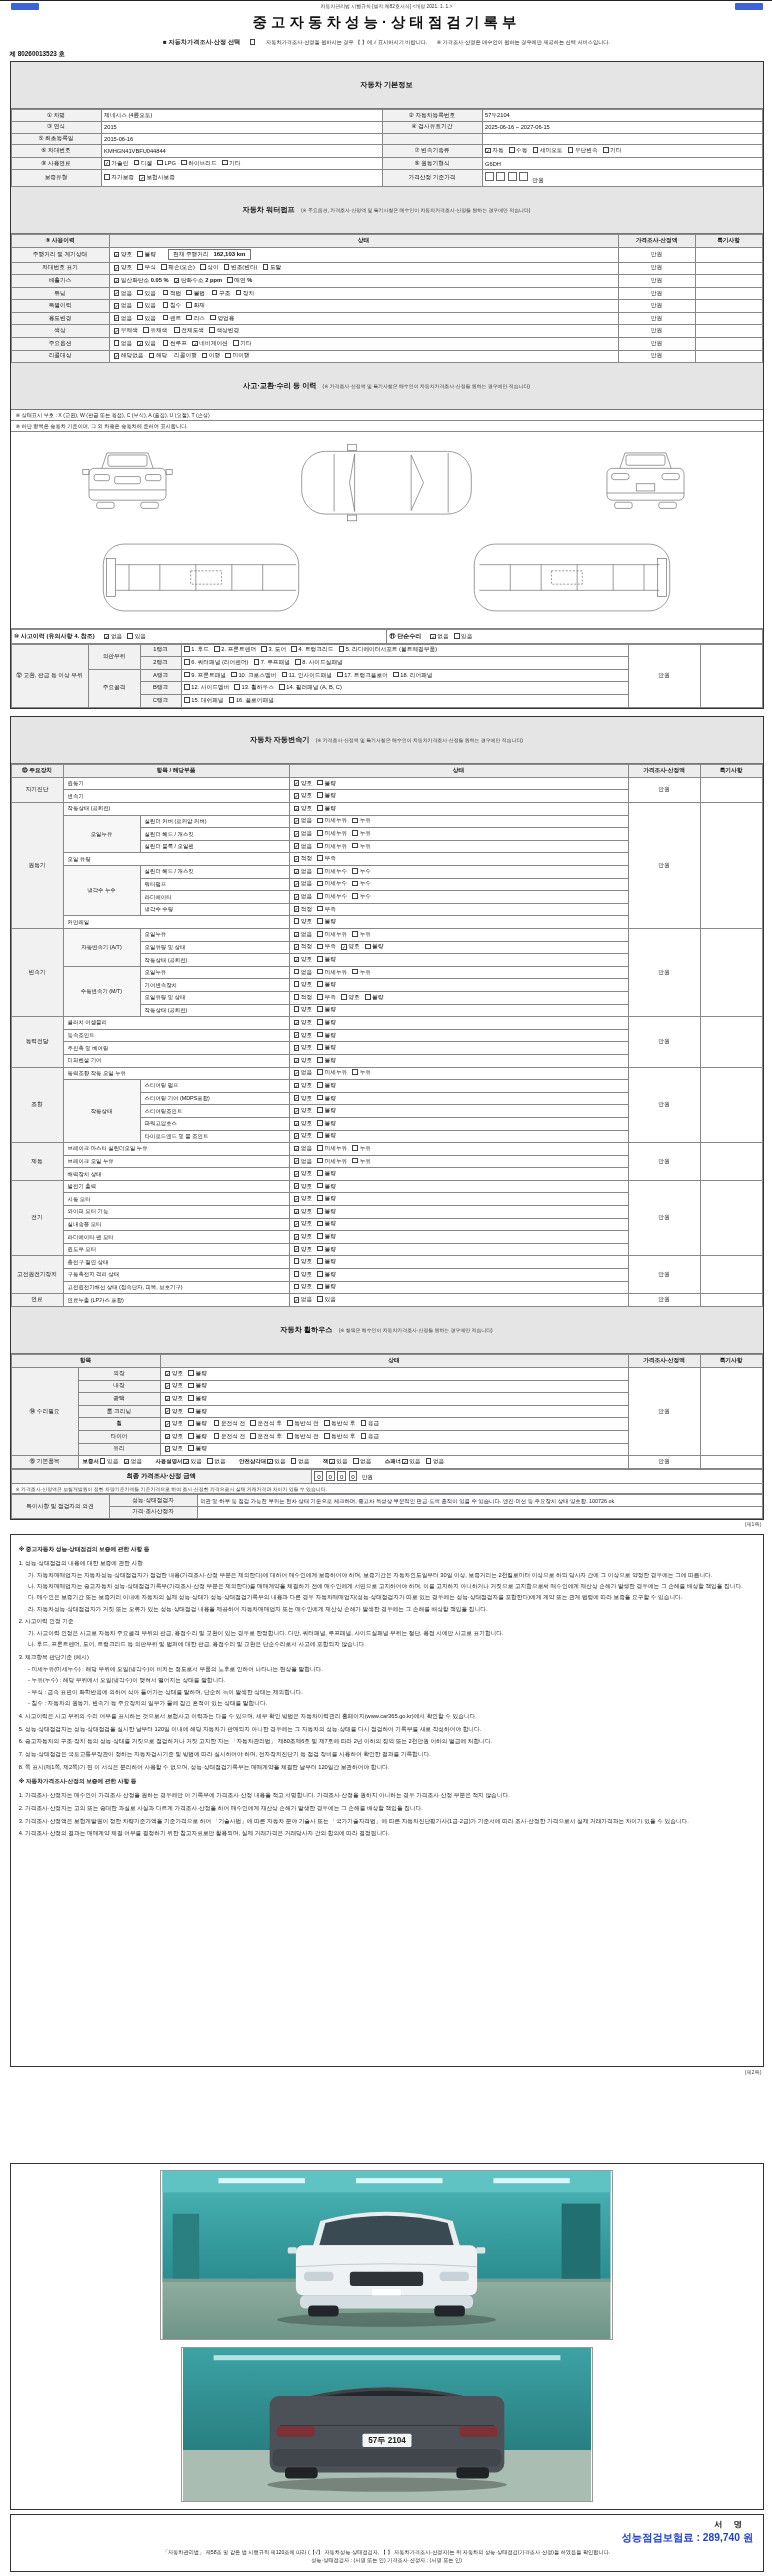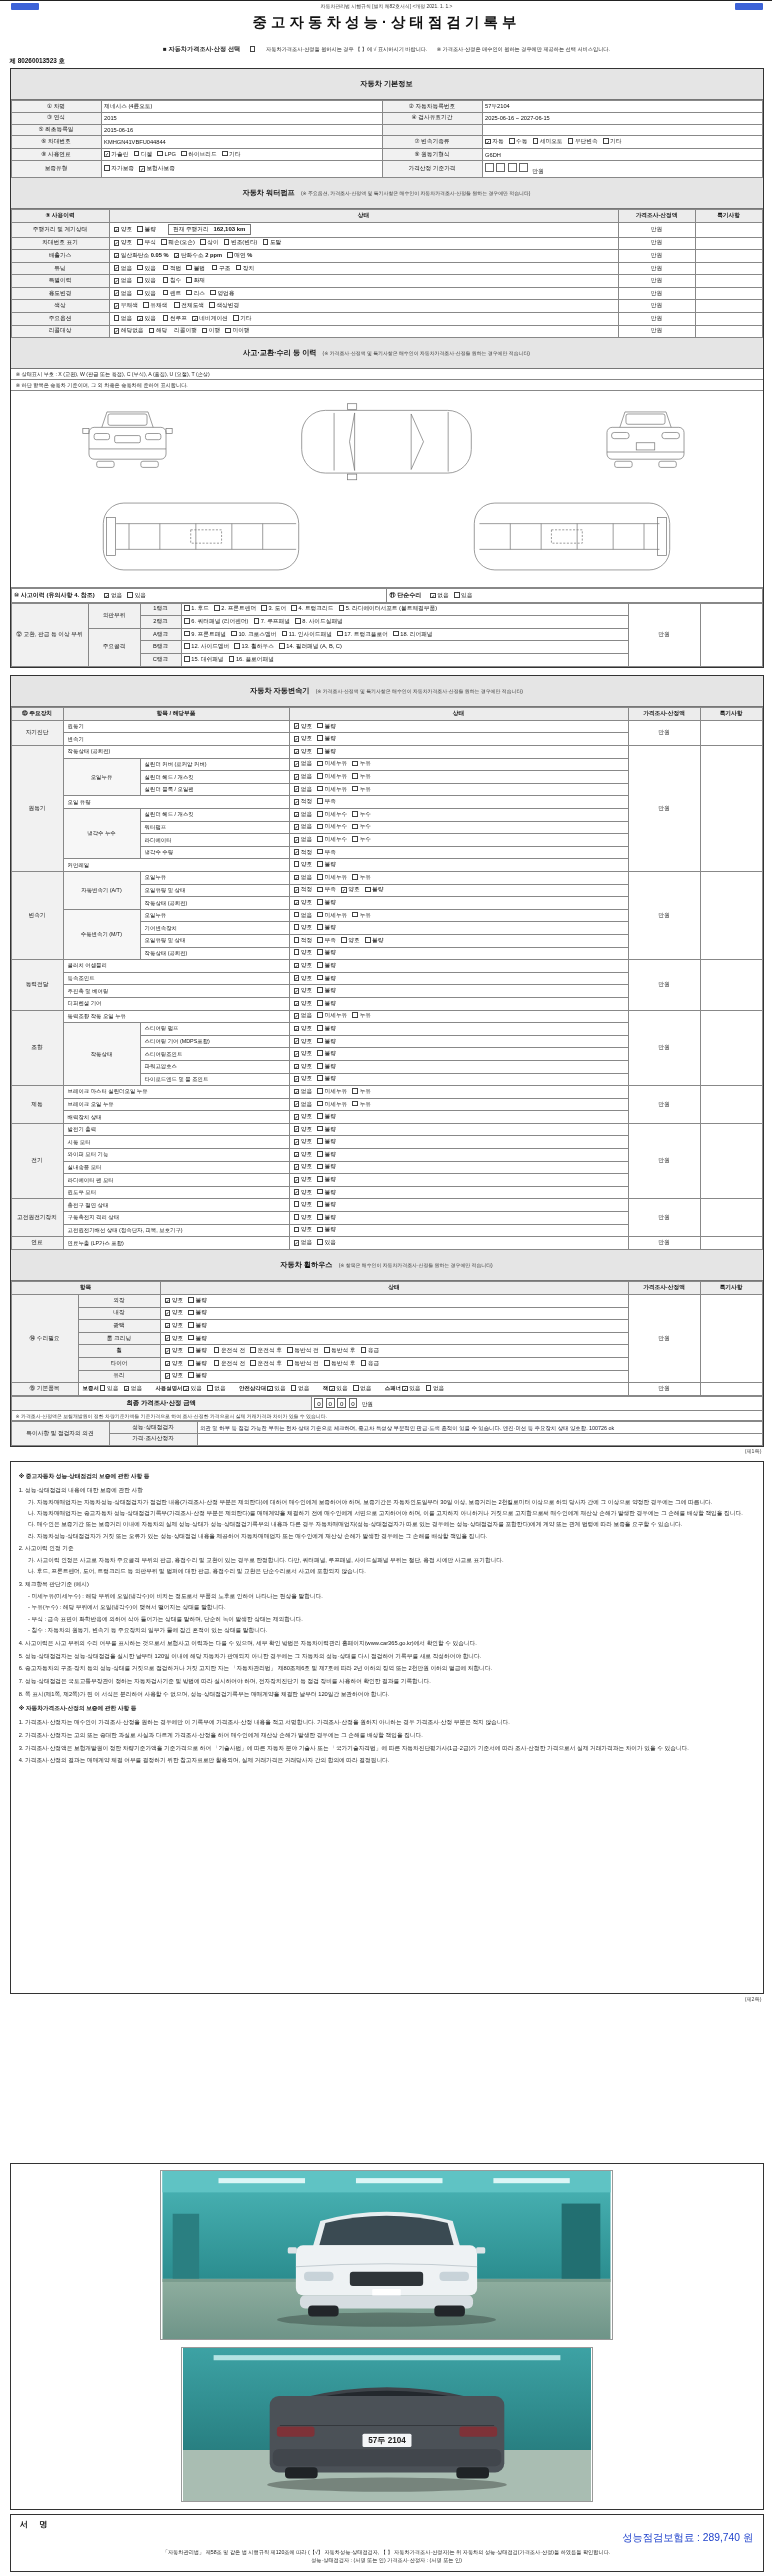--- a/index.html
+++ b/index.html
@@ -2,26 +2,26 @@
 <html style="font-size:8.2px"><head>
 <meta charset="utf-8">
 <style>
   *{box-sizing:border-box}
   body{margin:0;width:773px;height:2576px;overflow:hidden;background:#fff;
        font-family:"Liberation Sans","DejaVu Sans",sans-serif;color:#111}
   .topline{border-top:1.5px solid #222}
   .page{width:754px;height:2571px;margin:0 auto;display:flex;flex-direction:column}
   .topstrip{display:flex;justify-content:space-between;align-items:center;padding:1.5px 1px;font-size:4.9px;color:#333;flex-shrink:0}
   .badge{width:28px;height:7.7px;background:#3d63d8;border-radius:1px}
-  .doctitle{font-size:14.4px;font-weight:bold;text-align:center;letter-spacing:4.1px;margin:1px 0 13px;flex-shrink:0}
+  .doctitle{font-size:14.4px;font-weight:bold;text-align:center;letter-spacing:4.1px;margin:1px 0 6px;flex-shrink:0}
   .selrow{display:flex;align-items:center;gap:9.3px;justify-content:center;font-size:5.2px;color:#222;margin-bottom:2.1px;flex-shrink:0}
   .selrow .sellab{font-size:6.2px;font-weight:bold}
   .docno{font-size:6.4px;font-weight:bold;margin:1px 0 2.6px;flex-shrink:0}
   .bigbox{border:1px solid #333;flex-shrink:0;background:#fff}
-  .sechead{background:#e5e5e5;border-bottom:0.5px solid #777;text-align:center;font-size:7.2px;font-weight:bold;padding:10px 0}
+  .sechead{background:#e5e5e5;border-bottom:0.5px solid #777;text-align:center;font-size:7.2px;font-weight:bold;padding:18px 0}
   .sechead .note{font-size:4.9px;font-weight:normal;color:#333;margin-left:4.1px}
   table{width:100%;border-collapse:collapse;table-layout:fixed}
   td,th{border:0.5px solid #888;font-size:5.7px;padding:1.3px 2.6px;vertical-align:middle;word-break:keep-all;overflow:hidden}
   th{background:#ececec;font-weight:bold;text-align:center;padding:2.1px 1px}
   td.lab{background:#f1f1f1;text-align:center}
   td.price{text-align:center;color:#222}
   .bx{display:inline-block;width:5.7px;height:5.7px;border:0.5px solid #444;margin-right:1.5px;text-align:center;line-height:5.2px;font-size:4.9px;vertical-align:-0.8px;background:#fff}
   .bx.on{font-weight:bold}
   .cb{display:inline-block;margin:0.5px 5.2px 0.5px 0;font-size:5.7px;white-space:nowrap}
   .cbval{font-weight:bold}
@@ -51,22 +51,22 @@
   .nsub{font-weight:bold;margin:3.6px 0}
   .n0{margin:2.6px 0 1.5px}
   .n1{margin:1px 0 1px 9.3px}
   .vbox{margin-top:6.2px}
   .vbody{padding:4.1px 8.2px;font-size:5.4px;line-height:1.7;text-align:center;color:#222}
   .pbody{padding:6.2px;display:flex;flex-direction:column;align-items:center;gap:7.2px}
   .photo{display:block;border:0.5px solid #9a9a9a}
   .spacer{flex-grow:1}
   .signbox{margin-top:4.1px}
   .signinner{padding:4.1px 9.3px 5.2px}
-  .signtitle{text-align:left;font-size:8.2px;font-weight:bold;letter-spacing:11.3px}
-  .premium{text-align:right;font-size:10.3px;font-weight:normal;color:#2244cc;margin:1px 0 4.1px}
+  .signtitle{text-align:right;font-size:8.2px;font-weight:bold;letter-spacing:11.3px}
+  .premium{text-align:right;font-size:10.3px;font-weight:bold;color:#2244cc;margin:1px 0 4.1px}
   .sline{text-align:center;font-size:5.2px;color:#222;margin:1.5px 0}
 </style>
 </head>
 <body>
 
 <div class="topline"></div>
 <div class="page">
 
   <div class="topstrip">
     <div class="badge"></div>

